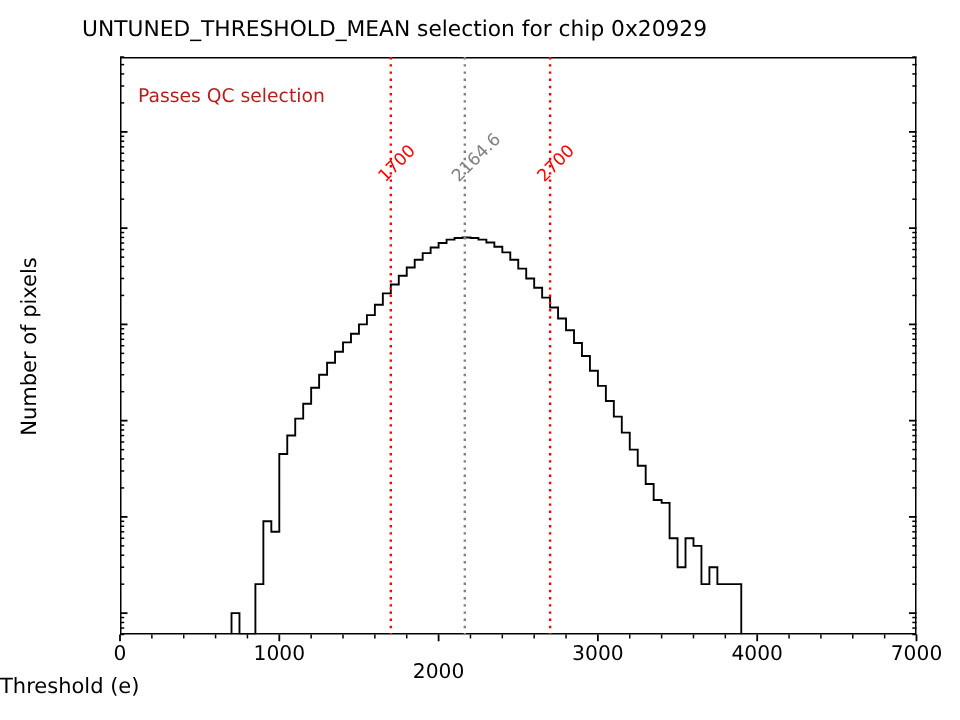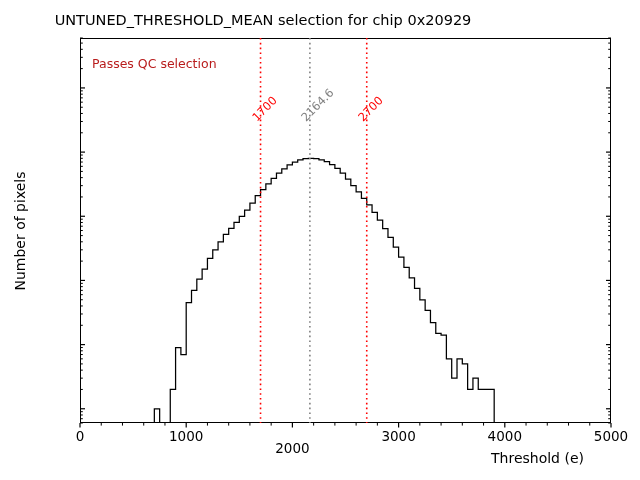--- a/index.html
+++ b/index.html
@@ -21,21 +21,21 @@
   svg.layer{position:absolute;left:0;top:0;}
   #ylabel{
     position:absolute;left:0;top:0;font-size:14px;color:#000;
     transform-origin:left top;white-space:nowrap;
   }
   .xtick-label{
     position:absolute;top:428px;font-size:13.5px;color:#000;
     transform:translateX(-50%);white-space:nowrap;
   }
   #xlabel{
-    position:absolute;left:0;top:450px;width:584px;text-align:right;
+    position:absolute;left:0;top:450px;width:584px;text-align:left;
     font-size:14px;color:#000;
   }
   #qc-note{
     position:absolute;font-size:12.5px;white-space:nowrap;
   }
   .vline-label{
     position:absolute;font-size:11.5px;white-space:nowrap;
     transform-origin:left bottom;
   }
 </style>
@@ -200,17 +200,17 @@
 
   <div id="qc-note" style="color: #b91c1c; left: 92px; top: 56px;">Passes QC selection</div>
 
   <div id="xlabel">Threshold (e)</div>
 
 <div class="xtick-label" style="left: 80px;">0</div>
     <div class="xtick-label" style="left: 186.2px;">1000</div>
     <div class="xtick-label" style="left: 292.4px; margin-top: 12px;">2000</div>
     <div class="xtick-label" style="left: 398.6px;">3000</div>
     <div class="xtick-label" style="left: 504.8px; text-align: right;">4000</div>
-    <div class="xtick-label" style="left: 611px;">5000</div>
+    <div class="xtick-label" style="left: 611px;">7000</div>
     <div class="vline-label" style="color: rgb(255, 0, 0); left: 258.54px; top: 110px; transform: rotate(-45deg);">1700</div>
     <div class="vline-label" style="color: rgb(128, 128, 128); left: 307.881px; top: 110px; transform: rotate(-45deg);">2164.6</div>
     <div class="vline-label" style="color: rgb(255, 0, 0); left: 364.74px; top: 110px; transform: rotate(-45deg);">2700</div>
   </div>
 
 </body></html>

